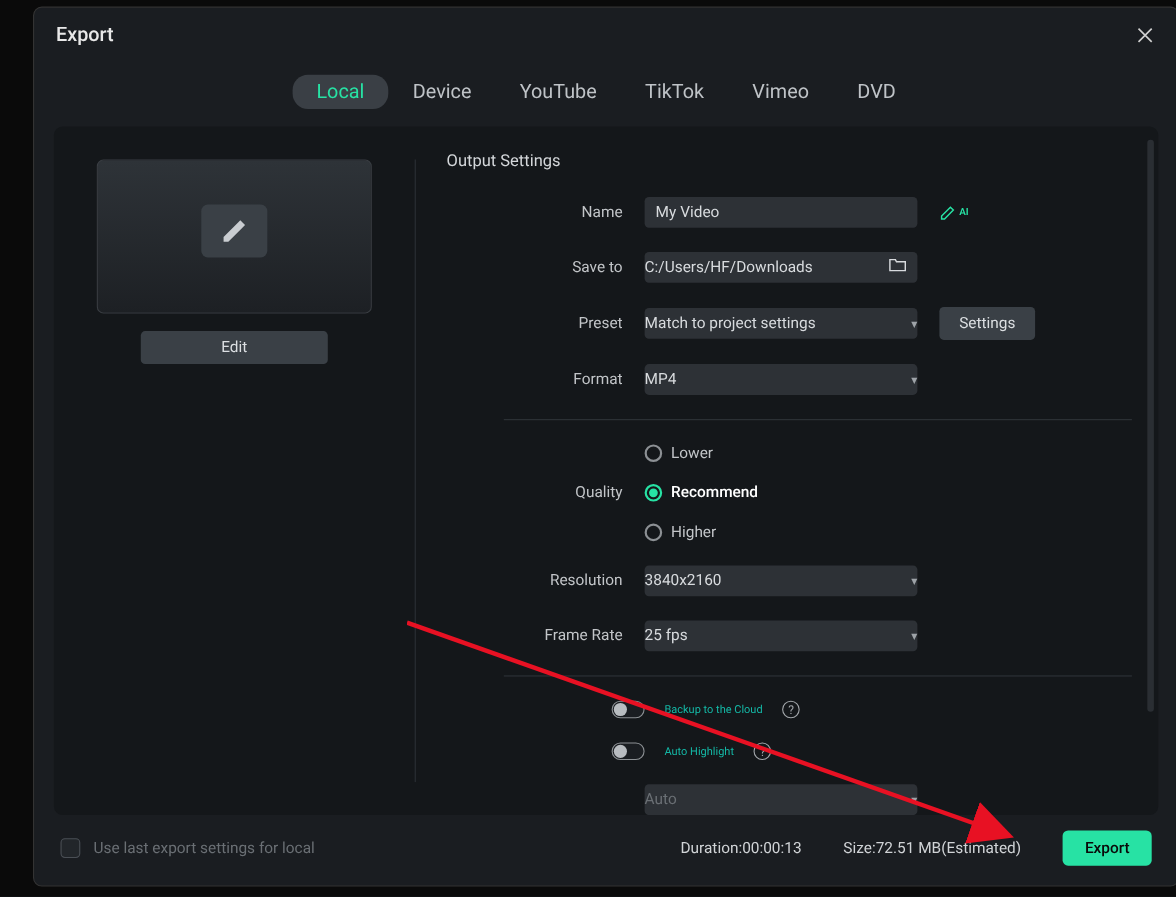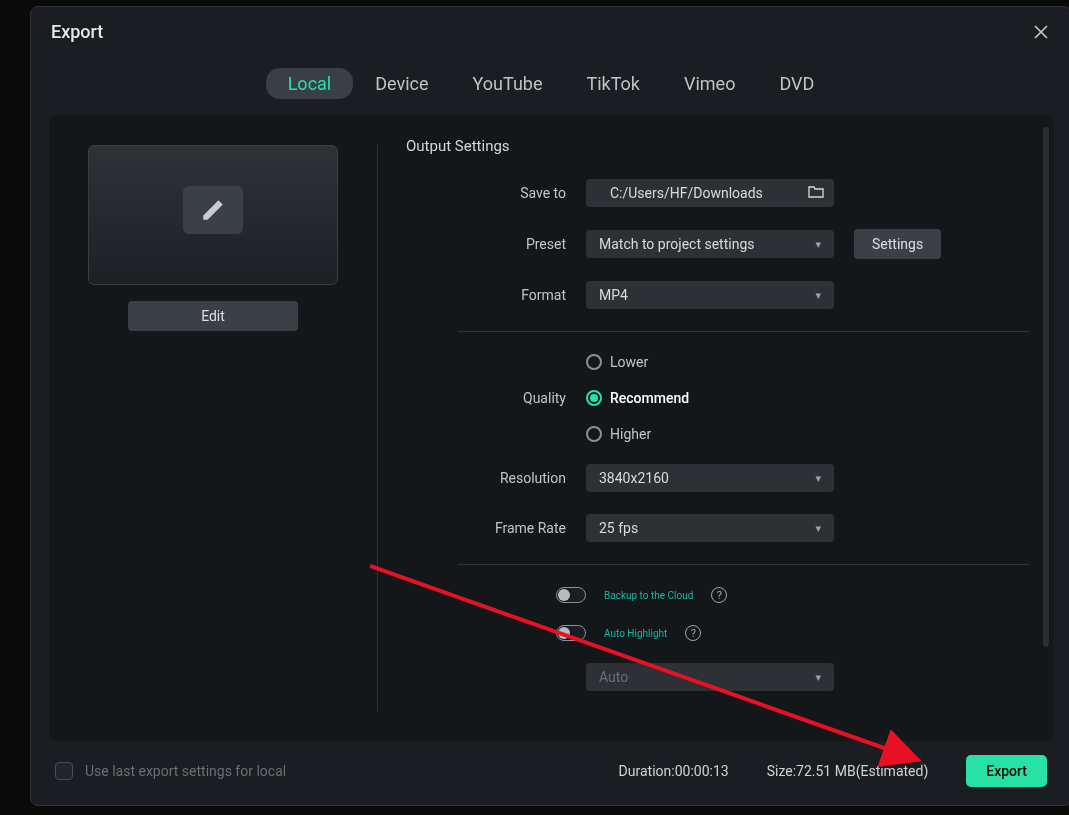--- a/index.html
+++ b/index.html
@@ -16,25 +16,25 @@
 .left-panel { width: 328px; padding: 30px 0 0 0; display: flex; flex-direction: column; align-items: center; }
 .preview { width: 250px; height: 140px; background: linear-gradient(180deg, #2e3338 0%, #1d2024 100%); border: 1px solid #393d42; border-radius: 6px; display: flex; flex-direction: column; align-items: center; justify-content: center; }
 .preview-icon { width: 60px; height: 48px; background: #3a4046; border-radius: 6px; display: flex; align-items: center; justify-content: center; margin-bottom: 10px; }
 .edit-btn { margin-top: 16px; width: 170px; height: 30px; background: #3a4046; color: #dcdfe2; font-size: 14px; border: none; border-radius: 4px; cursor: pointer; }
 .divider { width: 1px; background: #2c3035; margin: 30px 0; }
 .right-panel { flex: 1; padding: 22px 24px 0 28px; position: relative; overflow: hidden; }
 .section-title { color: #d4d7da; font-size: 15px; margin-bottom: 24px; }
 .form-row { display: flex; align-items: center; margin-bottom: 22px; }
 .form-label { width: 180px; text-align: right; color: #c2c5c8; font-size: 14px; padding-right: 20px; }
 .text-input { width: 248px; height: 28px; background: #2d3136; border: none; border-radius: 4px; color: #d8dbde; font-size: 14px; padding: 0 10px; }
-.select-ctrl { width: 248px; height: 28px; background: #2d3136; border: none; border-radius: 4px; color: #d8dbde; font-size: 14px; padding: 0 13px; display: flex; align-items: center; justify-content: space-between; cursor: pointer; }
+.select-ctrl { width: 248px; height: 28px; background: #2d3136; border: none; border-radius: 4px; color: #d8dbde; font-size: 14px; padding: 0 0; display: flex; align-items: center; justify-content: space-between; cursor: pointer; }
 .select-ctrl.disabled { color: #6a6f74; }
 .chev { color: #9ea3a8; font-size: 11px; }
 .folder-icon { position: absolute; right: 10px; color: #d8dbde; }
-.path-ctrl { position: relative; width: 248px; height: 28px; background: #2d3136; border-radius: 4px; display: flex; align-items: center; padding-left: 24px; color: #d8dbde; font-size: 14px; cursor: pointer; }
+.path-ctrl { position: relative; width: 248px; height: 28px; background: #2d3136; border-radius: 4px; display: flex; align-items: center; padding-left: 0; color: #d8dbde; font-size: 14px; cursor: pointer; }
 .ai-icon { margin-left: 20px; color: #27e2a4; display: flex; align-items: center; gap: 2px; }
 .settings-btn { margin-left: 20px; height: 30px; padding: 0 18px; background: #3a4046; color: #dcdfe2; font-size: 14px; border: none; border-radius: 4px; cursor: pointer; }
 .hr { height: 1px; background: #2e3338; margin: 4px 0 22px 52px; }
 .radio-group { display: flex; gap: 20px; align-items: flex-start; flex-direction: column; }
 .radio-item { display: flex; align-items: center; gap: 8px; cursor: pointer; }
 .radio-circle { width: 16px; height: 16px; border: 2px solid #8c9094; border-radius: 50%; display: flex; align-items: center; justify-content: center; }
 .radio-circle.selected { border-color: #27e2a4; }
 .radio-dot { width: 8px; height: 8px; background: #27e2a4; border-radius: 50%; }
 .radio-label { color: #c2c5c8; font-size: 14px; }
 .radio-item.selected .radio-label { color: #fff; font-weight: 500; }
@@ -86,20 +86,30 @@
         </div>
       </div>
       <button class="edit-btn">Edit</button>
     </div>
 
     <div class="divider"></div>
 
     <div class="right-panel">
       <div class="section-title">Output Settings</div>
 
+      <div class="form-row">
+        <div class="form-label">Name</div>
+        <input class="text-input" value="My Video" style="">
+        <span class="ai-icon">
+          <svg width="16" height="16" viewBox="0 0 24 24">
+              <path d="M3 21 L3 17 L15 5 L19 9 L7 21 Z" fill="none" stroke="#27e2a4" stroke-width="2"></path>
+            </svg>
+            <span style="font-size:9px;font-weight:600">AI</span>
+        </span>
+      </div>
 
       <div class="form-row">
         <div class="form-label">Save to</div>
         <div class="path-ctrl">
           <span>C:/Users/HF/Downloads</span>
           <span class="folder-icon">
             <svg width="16" height="14" viewBox="0 0 16 14">
                 <path d="M1 3 L1 12 L15 12 L15 4 L7 4 L6 2 L1 2 Z" fill="none" stroke="#d8dbde" stroke-width="1.3"></path>
               </svg>
           </span>

